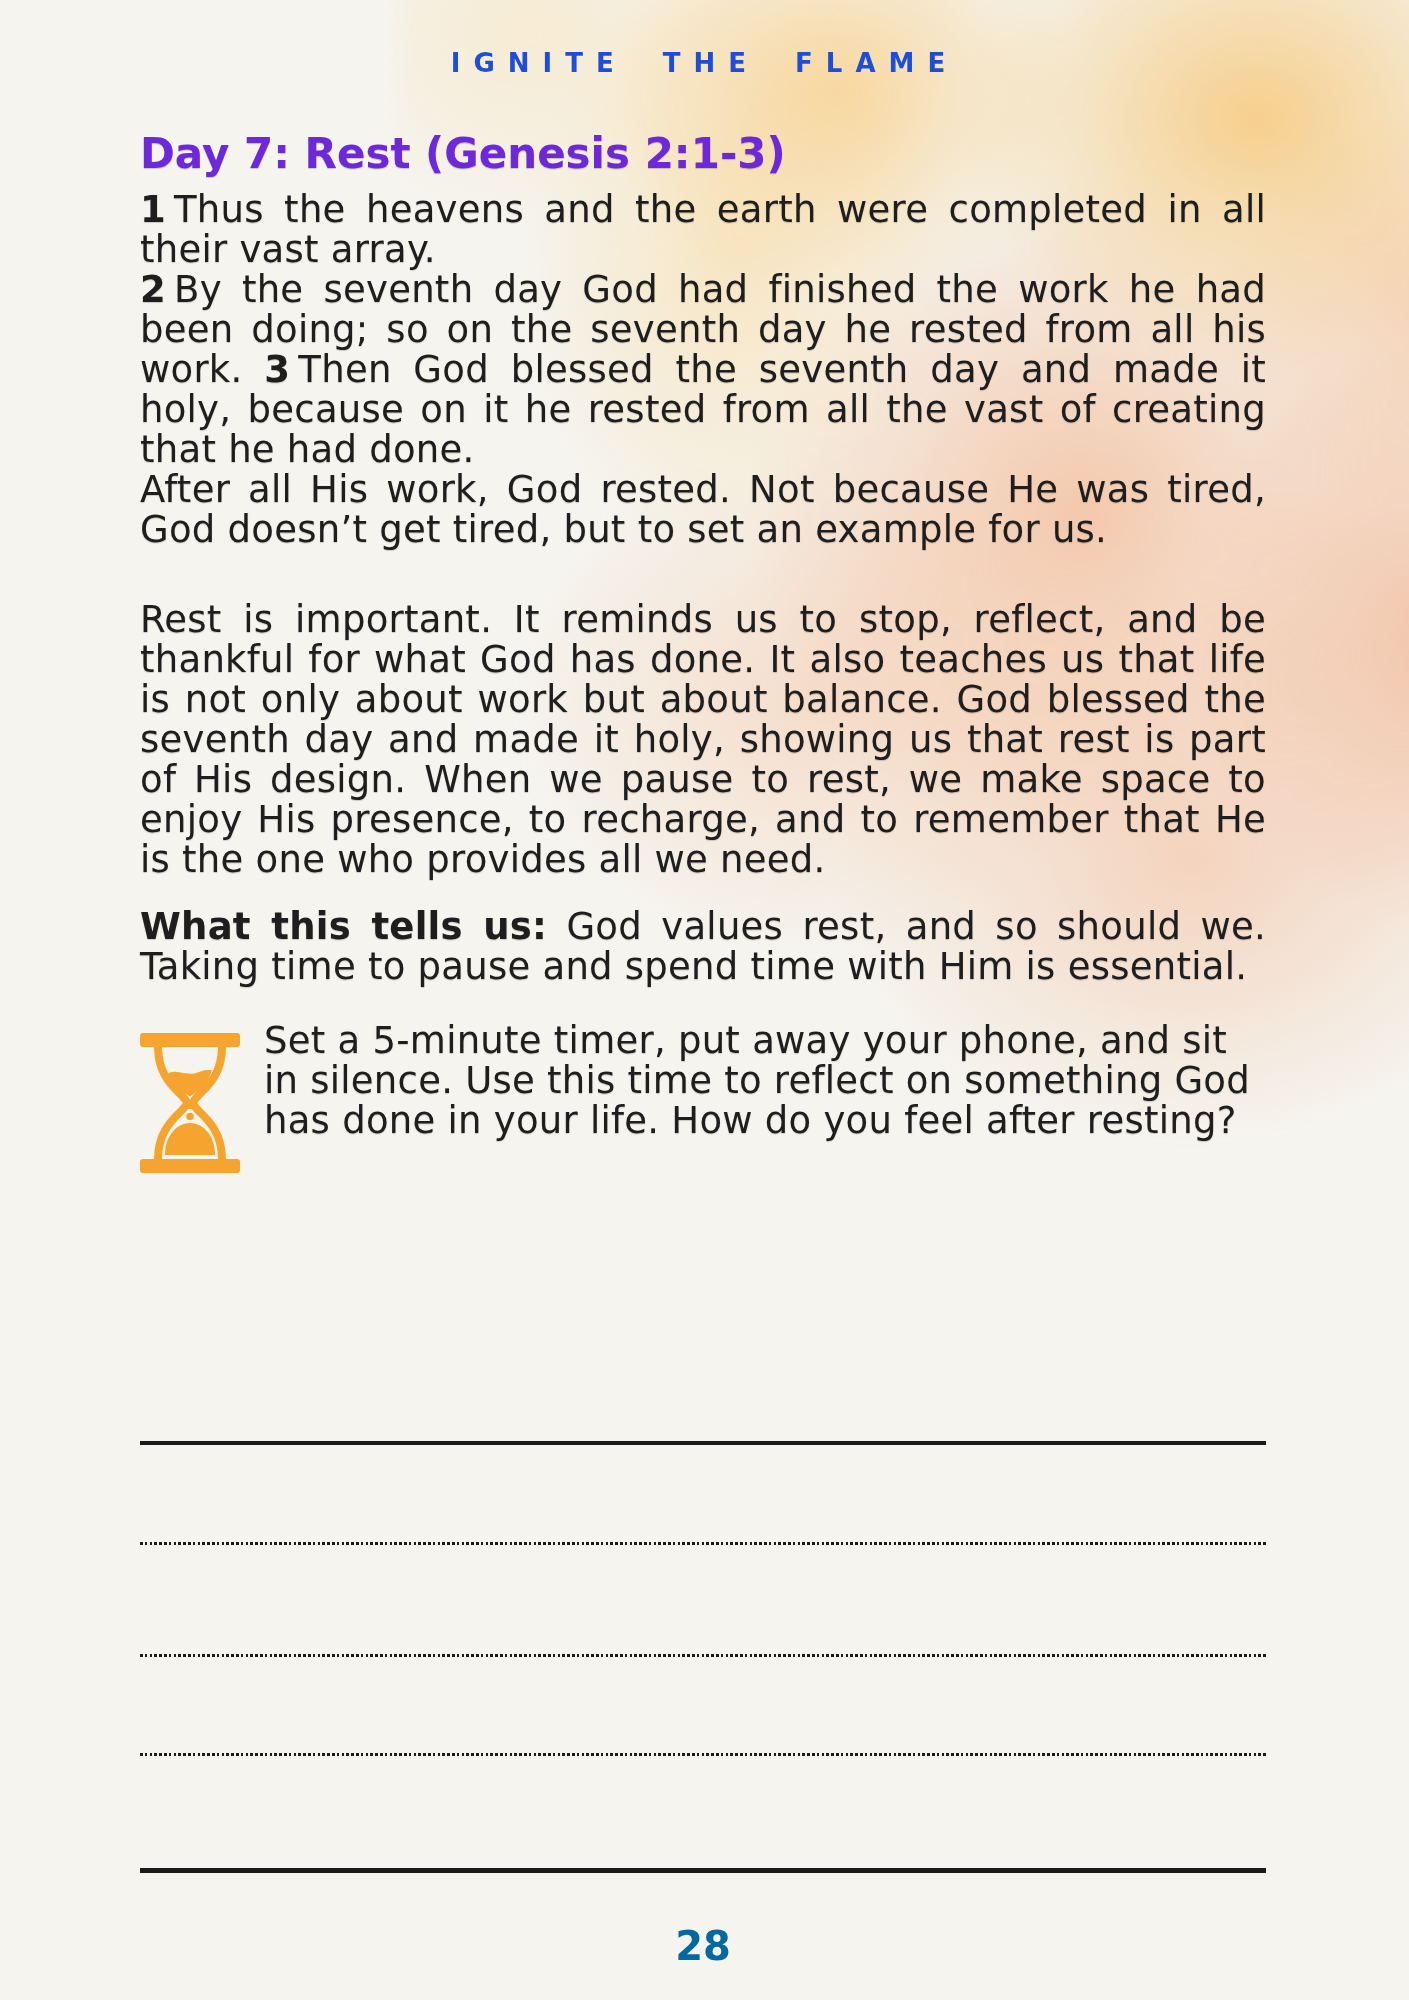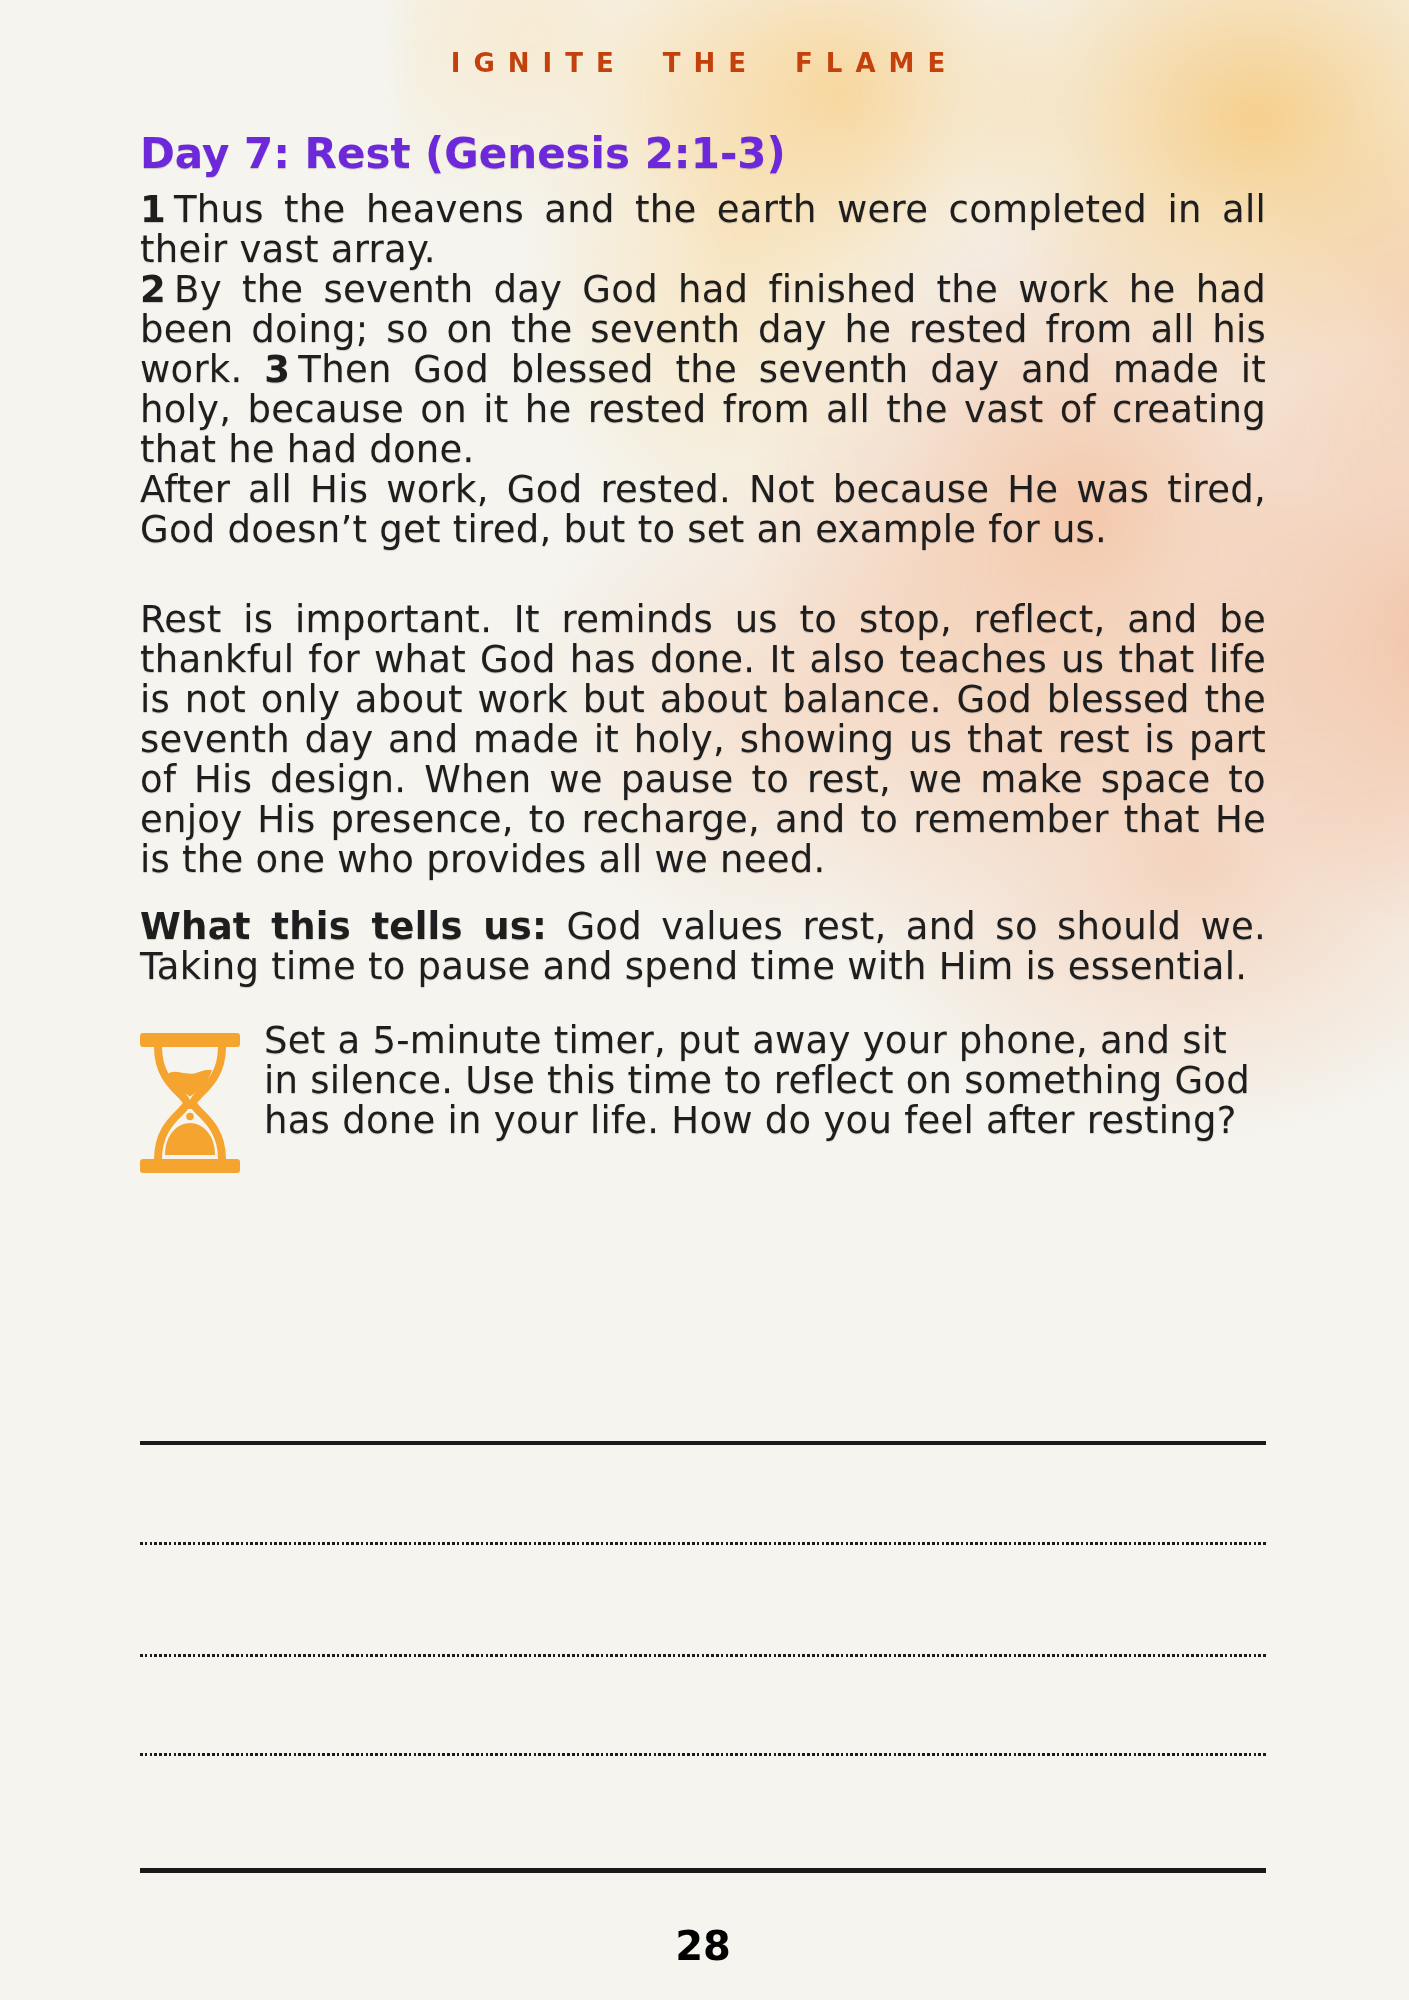--- a/index.html
+++ b/index.html
@@ -28,21 +28,21 @@
       radial-gradient(ellipse 500px 390px at 72% 66%, rgba(243,178,140,.50), rgba(243,178,140,0) 72%),
       radial-gradient(ellipse 330px 270px at 12% 8%,  rgba(250,224,176,.45), rgba(250,224,176,0) 70%);
     filter:blur(10px);
   }
 
   .brand{
     position:absolute;top:48px;left:0;width:100%;
     text-align:center;
     font-size:26px;font-weight:700;
     letter-spacing:13px;word-spacing:14px;
-    color:#c2410c;
+    color:#1d4ed8;
   }
 
   .content{
     position:absolute;left:140px;top:128px;width:1126px;
   }
   h1{
     margin:0 0 10px 0;
     font-size:42px;line-height:52px;font-weight:700;color:#6d28d9;
     text-shadow:0 1px 1px rgba(60,50,40,.25);
   }
@@ -71,21 +71,21 @@
   .rule.bottom{height:5px;margin-top:112px;}
   .dotted{
     height:3px;
     background:repeating-linear-gradient(90deg,#1b1b1b 0,#1b1b1b 2.6px,transparent 2.6px,transparent 4.8px);
   }
   .d1{margin-top:97px;}
   .d2{margin-top:109px;}
   .d3{margin-top:96px;}
   .pagenum{
     margin-top:50px;text-align:center;
-    font-size:40px;font-weight:700;color:#000000;
+    font-size:40px;font-weight:700;color:#0369a1;
   }
 </style>
 </head>
 <body>
 
 <div class="page">
 
   <div class="ink"></div>
 
   <div class="brand">IGNITE THE FLAME</div>

